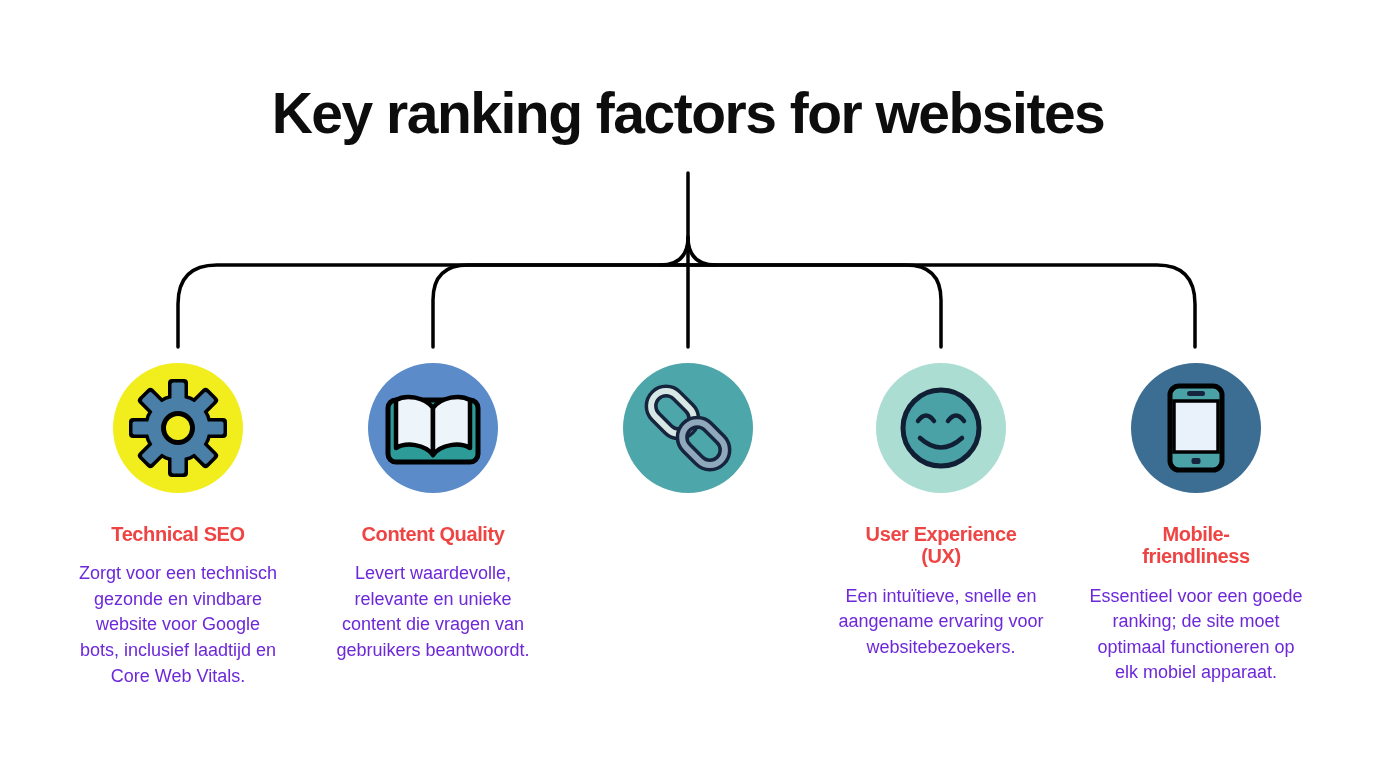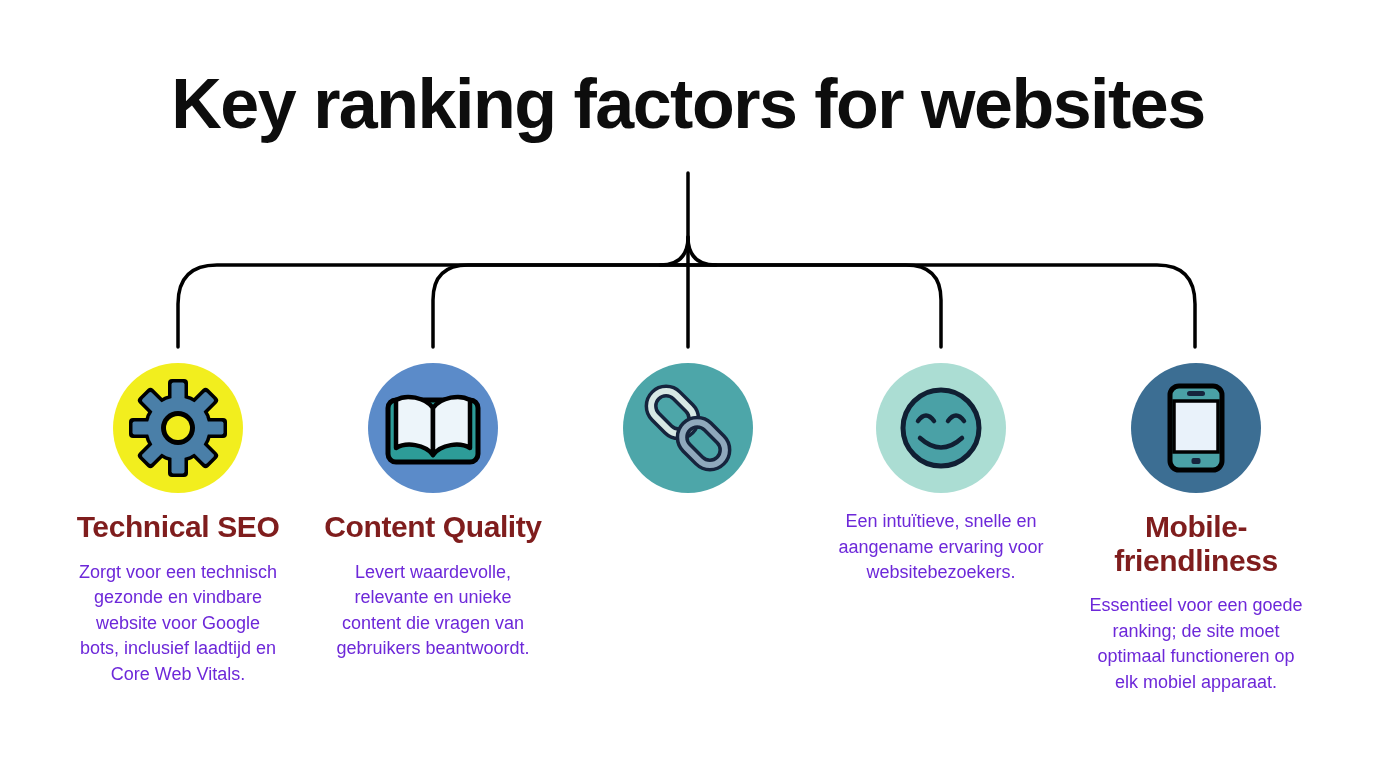--- a/index.html
+++ b/index.html
@@ -8,48 +8,48 @@
     background: #ffffff;
     position: relative;
     overflow: hidden;
     font-family: "Liberation Sans", sans-serif;
     color: #0d0d0d;
   }
   .page-title {
     position: absolute;
     left: 0; right: 0; top: 64px;
     text-align: center;
-    font-size: 70px;
+    font-size: 57px;
     font-weight: 800;
     letter-spacing: -1.5px;
     color: #0d0d0d;
-    margin: 0;
+    margin: 16px;
   }
   .connectors {
     position: absolute;
     left: 0; top: 0;
   }
   .factor {
     position: absolute;
     top: 363px;
     width: 280px;
     text-align: center;
   }
   .factor .icon-circle {
     display: block;
     margin: 0 auto;
   }
   .factor-title {
-    margin: 17px 0 0 0;
-    font-size: 30px;
+    margin: 30px 0 0 0;
+    font-size: 20px;
     line-height: 1.12;
     font-weight: 700;
     letter-spacing: -0.4px;
     white-space: pre-line;
-    color: #7f1d1d;
+    color: #ef4444;
   }
   .factor-desc {
     margin: 16px 0 0 0;
     font-size: 18px;
     line-height: 1.42;
     white-space: pre-line;
     color: #6d28d9;
   }
   .col-1 { left: 38px; }
   .col-2 { left: 293px; }
@@ -141,20 +141,22 @@
 <div class="factor col-4">
   <svg class="icon-circle" width="130" height="130" viewBox="0 0 130 130">
     <circle cx="65" cy="65" r="65" fill="#abddd3"></circle>
     <g transform="translate(65,65)" stroke="#101f33" fill="none" stroke-linecap="round">
       <circle cx="0" cy="0" r="38" fill="#4aa1a6" stroke-width="5"></circle>
       <path d="M-23,-7 Q-15,-18 -7,-7" stroke-width="4.5"></path>
       <path d="M7,-7 Q15,-18 23,-7" stroke-width="4.5"></path>
       <path d="M-21,10 Q0,29 21,10" stroke-width="4.5"></path>
     </g>
   </svg>
+  <h2 class="factor-title">User Experience
+(UX)</h2>
   <p class="factor-desc">Een intuïtieve, snelle en
 aangename ervaring voor
 websitebezoekers.</p>
 </div>
 
 <div class="factor col-5">
   <svg class="icon-circle" width="130" height="130" viewBox="0 0 130 130">
     <circle cx="65" cy="65" r="65" fill="#3c6e93"></circle>
     <g transform="translate(65,65)">
       <rect x="-26" y="-42" width="52" height="84" rx="9" fill="#4aa1a6" stroke="#000000" stroke-width="5"></rect>

